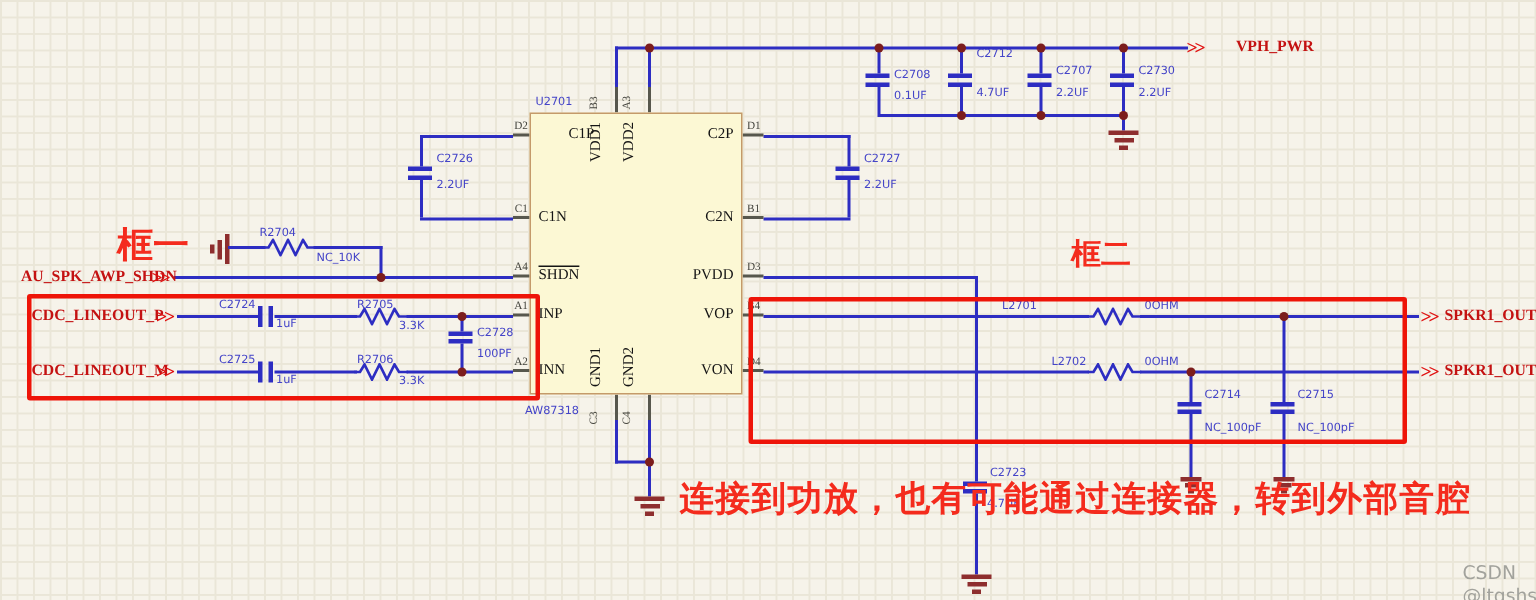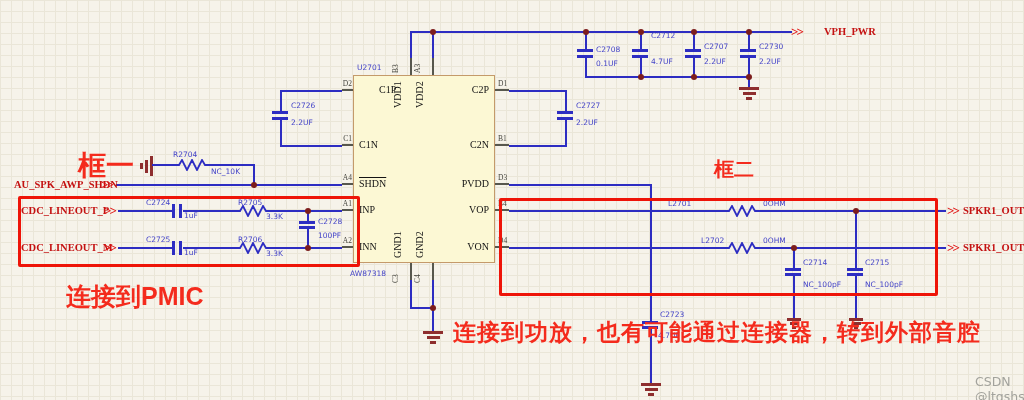--- a/index.html
+++ b/index.html
@@ -165,21 +165,21 @@
 
   <div class="pd vt" style="left:400px;top:64px">B3</div>
   <div class="pd vt" style="left:422px;top:64px">A3</div>
   <div class="pn vt" style="left:404px;top:96px">VDD1</div>
   <div class="pn vt" style="left:426px;top:96px">VDD2</div>
   <div class="pn vt" style="left:404px;top:246px">GND1</div>
   <div class="pn vt" style="left:426px;top:246px">GND2</div>
   <div class="pd vt" style="left:400px;top:274px">C3</div>
   <div class="pd vt" style="left:422px;top:274px">C4</div>
 
-  <span class="ann" style="left:78px;top:147px;font-size:28px">框一</span>
+  <span class="ann" style="left:78px;top:147px;font-size:24px">框一</span>
   <div class="gnd grot" style="left:152px;top:165px">
     <div class="gb b1"></div>
       <div class="gb b2"></div>
       <div class="gb b3"></div>
   </div>
   <div class="wh" style="left:152px;top:164px;width:25px"></div>
   <svg class="res" style="left:175px;top:159px" width="36" height="12" viewBox="0 0 36 12">
       <polyline points="0,6 4,6 7,1 12,11 17,1 22,11 27,1 30,6 36,6"></polyline>
     </svg>
   <div class="lb" style="left:173px;top:150px">R2704</div>
@@ -299,18 +299,17 @@
   <div class="wv" style="left:410px;top:280px;height:29px"></div>
   <div class="wh" style="left:410px;top:307px;width:24px"></div>
   <div class="wv" style="left:432px;top:280px;height:51px"></div>
   <div class="dot" style="left:430px;top:305px"></div>
   <div class="gnd" style="left:433px;top:331px">
     <div class="gb b1"></div>
       <div class="gb b2"></div>
       <div class="gb b3"></div>
   </div>
 
-  <span class="ann" style="left:66px;top:280px;font-size:25px">连接到PMIC</span>
   <span class="ann" style="left:453px;top:317px;font-size:23px;letter-spacing:1px">连接到功放，也有可能通过连接器，转到外部音腔</span>
 
   <span class="wm" style="left:975px;top:374px">CSDN @ltqshs</span>
 
 </div>
 
 </body></html>

